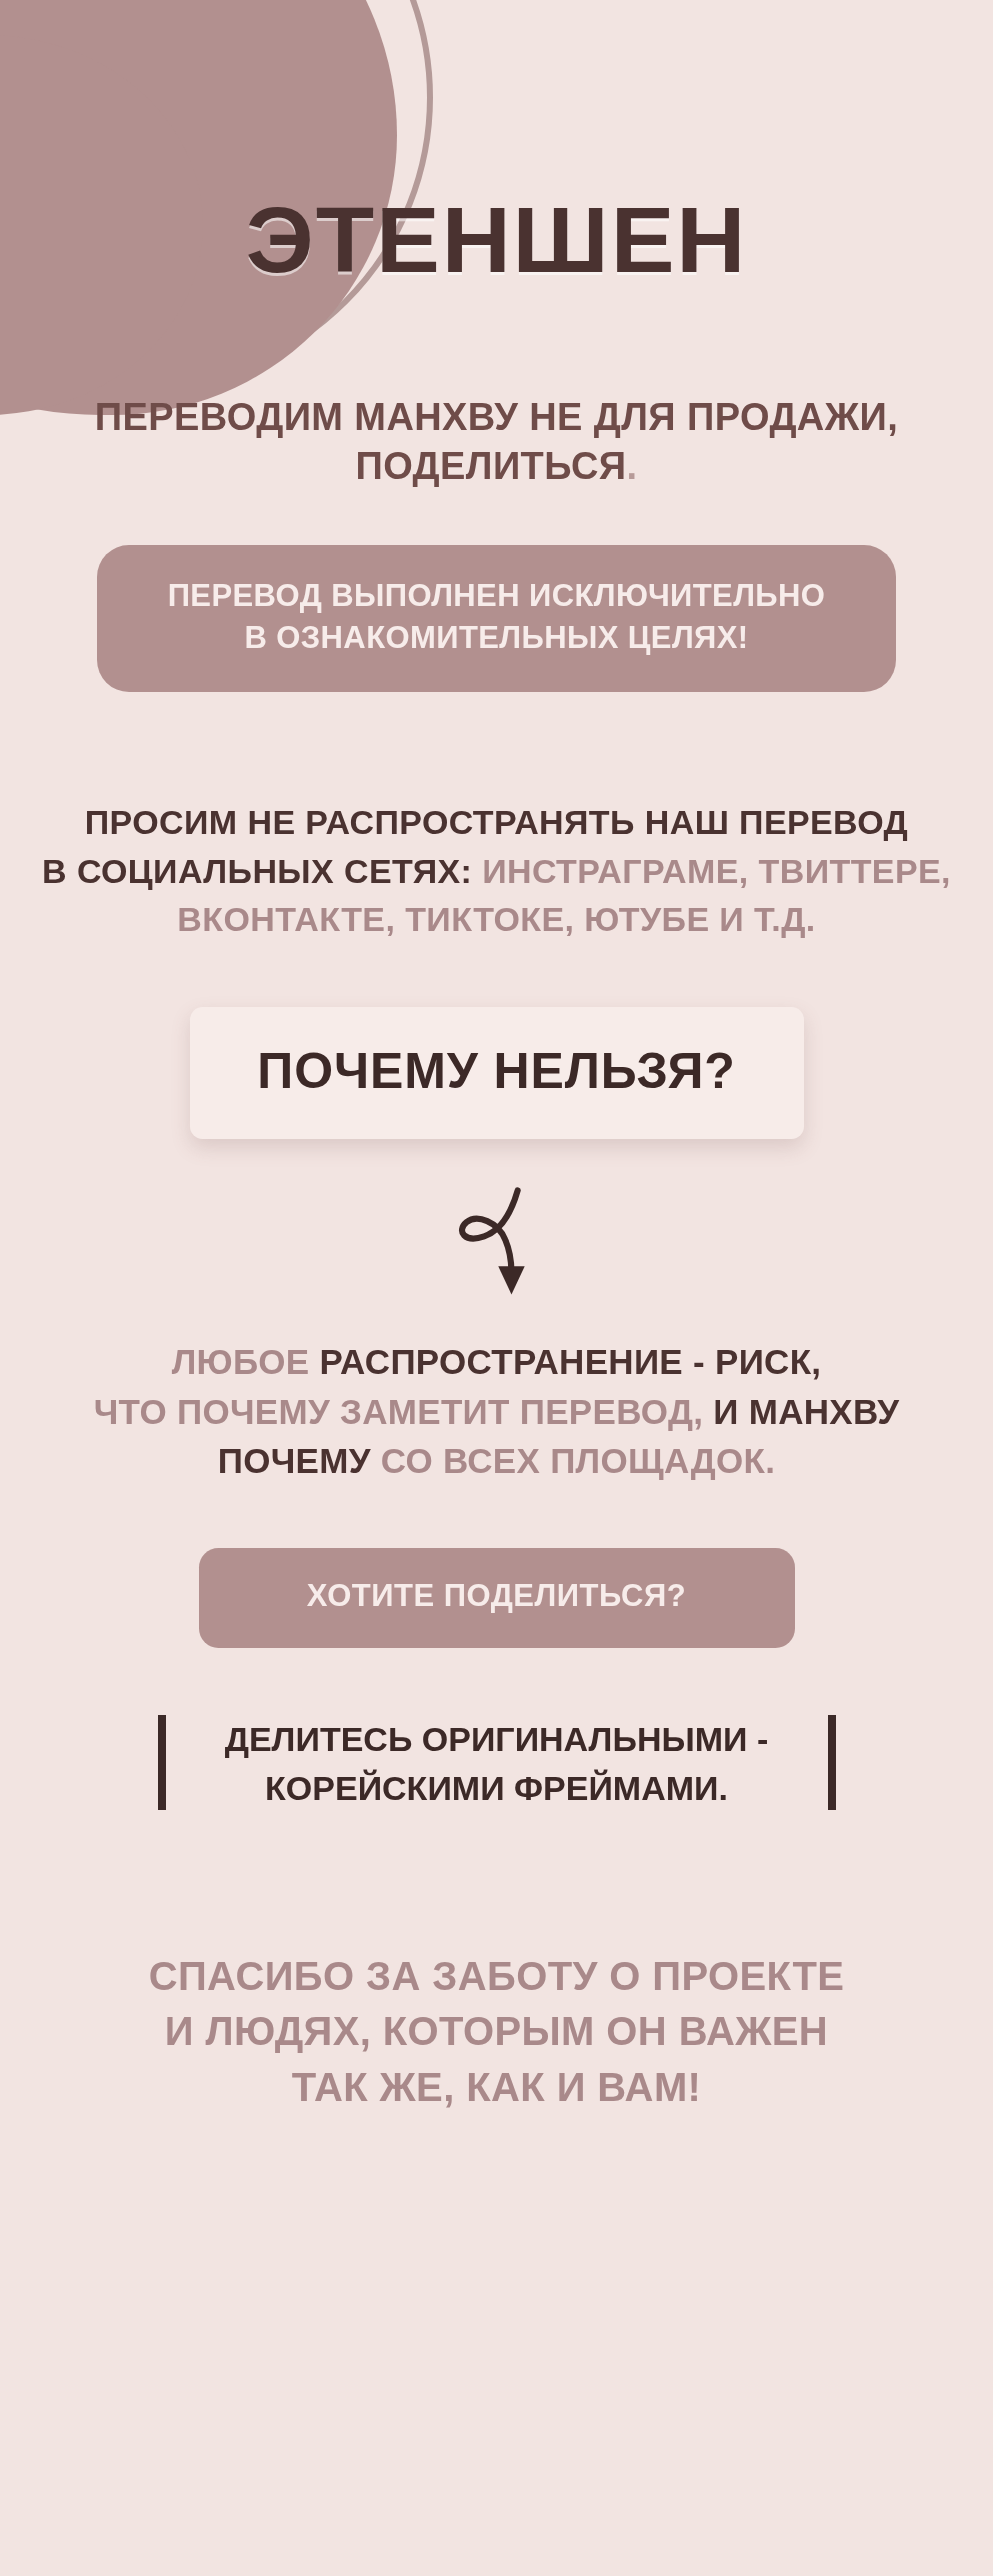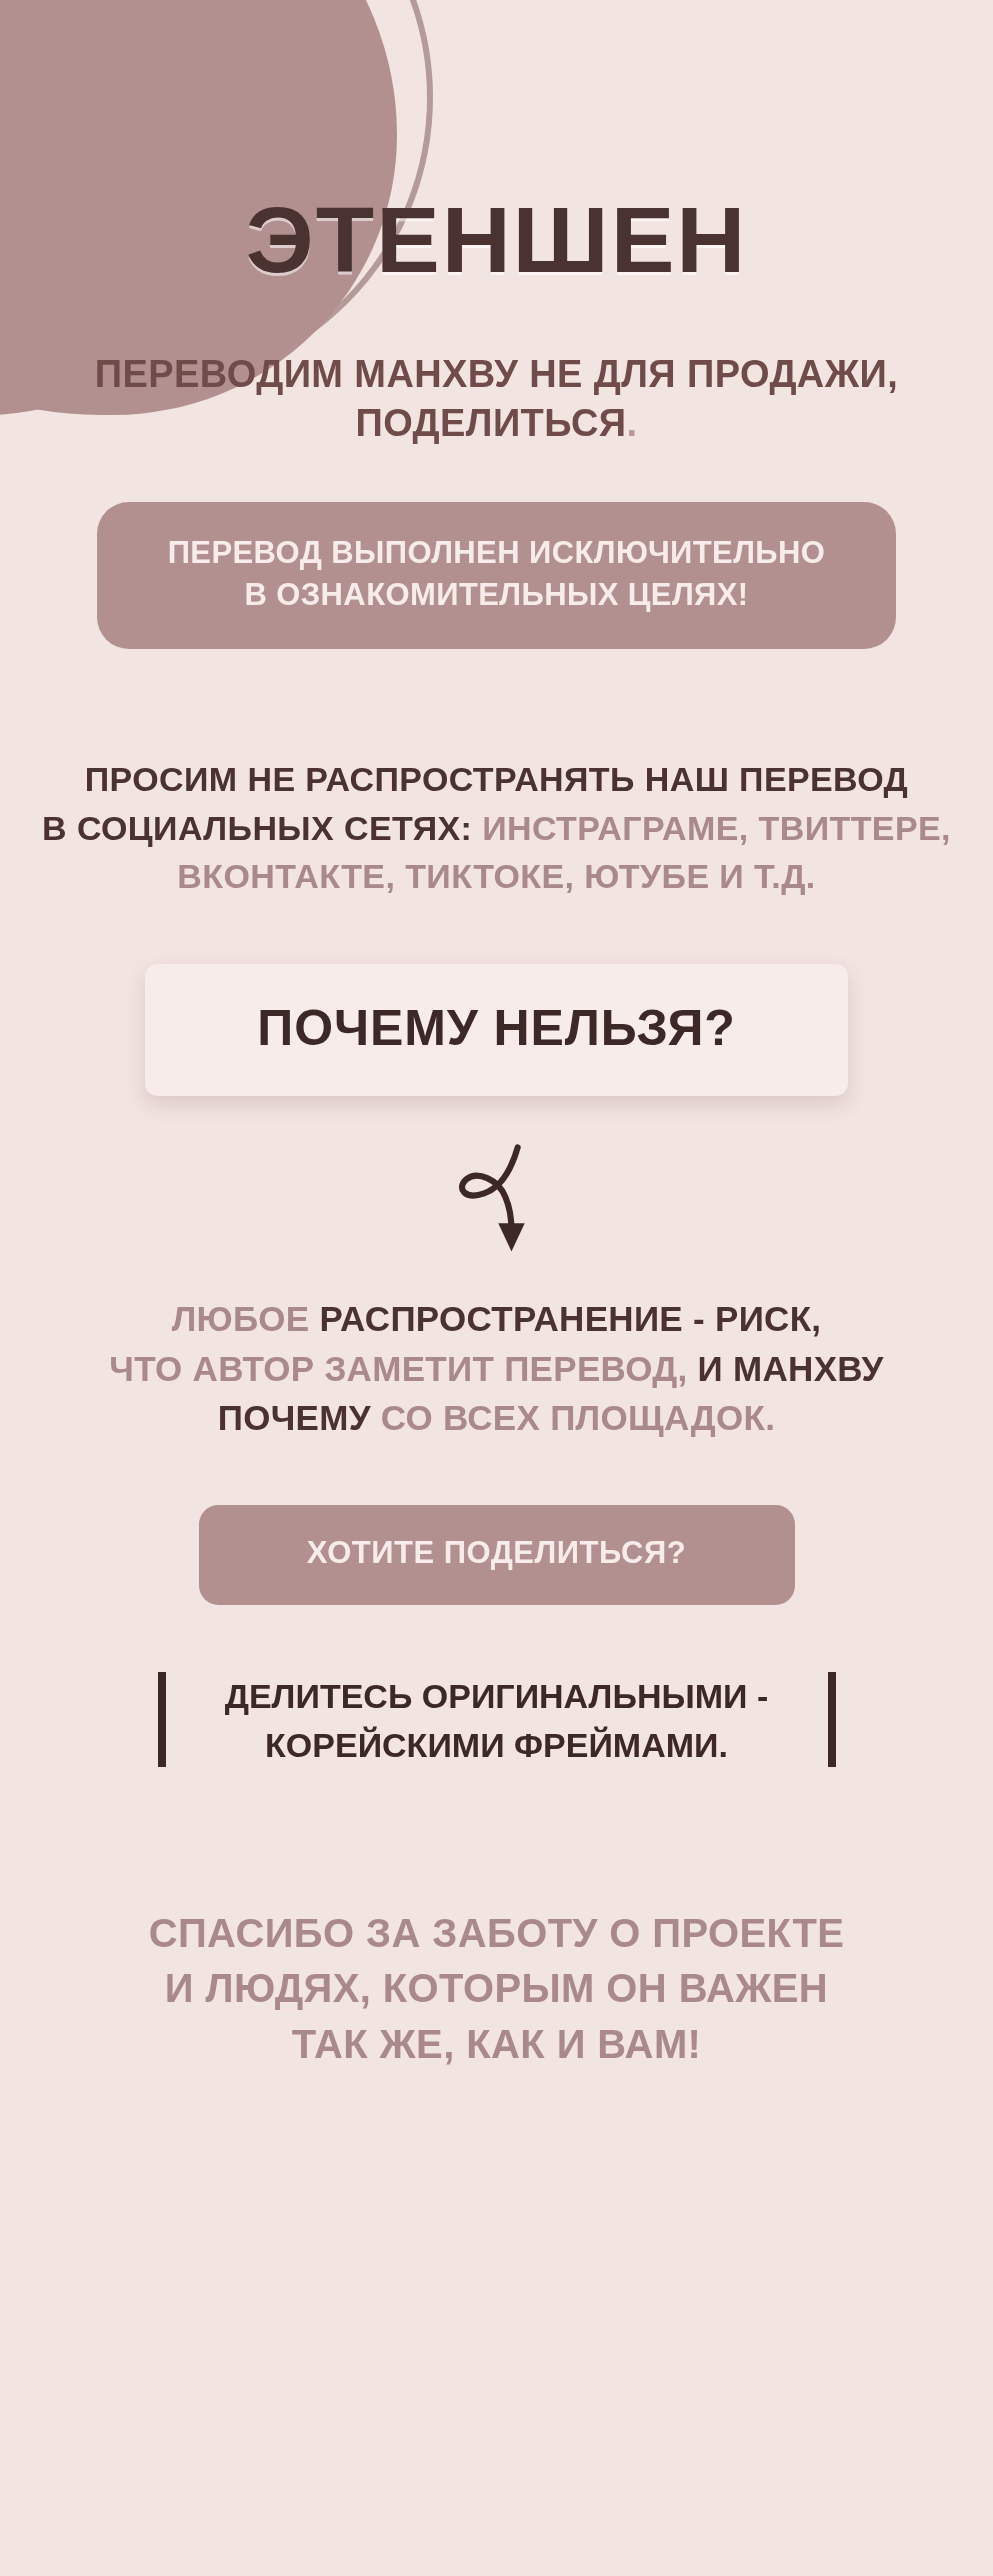--- a/index.html
+++ b/index.html
@@ -70,21 +70,21 @@
     width: 993px;
   }
 
   .sect {
     text-align: center;
     font-weight: 700;
     line-height: 1.28;
   }
 
   .s-subtitle {
-    margin-top: 64px;
+    margin-top: 107px;
     font-size: 38px;
     letter-spacing: 0.4px;
     color: #6f4c49;
   }
   .s-subtitle .soft { color: #b79a98; }
 
   .banner {
     margin: 55px auto 0;
     width: 799px;
     background: #b2908f;
@@ -102,21 +102,21 @@
     margin-top: 106px;
     font-size: 34px;
     color: #4a3230;
     letter-spacing: 0.4px;
     line-height: 1.42;
   }
   .s-ask .mauve { color: #a9898a; }
 
   .card {
     margin: 64px auto 0;
-    width: 703px;
+    width: 614px;
     background: #f7ece9;
     border-radius: 12.4px;
     padding: 35px 19px 39px;
     box-shadow: 0 8.8px 19.4px rgba(120, 85, 82, 0.18);
     text-align: center;
   }
   .card-text {
     font-size: 50px;
     font-weight: 700;
     color: #3c2927;
@@ -222,21 +222,21 @@
         <path d="M104 6 C 96 34, 84 52, 66 58 C 44 66, 34 52, 46 42 C 58 32, 82 42, 90 62 C 96 76, 97 88, 97 100" fill="none" stroke="#3c2927" stroke-width="7" stroke-linecap="round"></path>
         <polygon points="97,124 82,92 112,92" fill="#3c2927"></polygon>
       </svg>
     </div>
 
     <div class="sect s-risk">
       <div>
         <span class="mauve">ЛЮБОЕ</span><span> РАСПРОСТРАНЕНИЕ - РИСК,</span>
       </div>
       <div>
-        <span class="mauve">ЧТО АВТОР ЗАМЕТИТ ПЕРЕВОД,</span><span> И </span><span>МАНХВУ</span>
+        <span class="mauve">ЧТО ПОЧЕМУ ЗАМЕТИТ ПЕРЕВОД,</span><span> И </span><span>МАНХВУ</span>
       </div>
       <div>
         <span>ПОЧЕМУ</span><span class="mauve"> СО ВСЕХ ПЛОЩАДОК.</span>
       </div>
     </div>
 
     <div class="banner2">
       <span>ХОТИТЕ ПОДЕЛИТЬСЯ?</span>
     </div>
 

